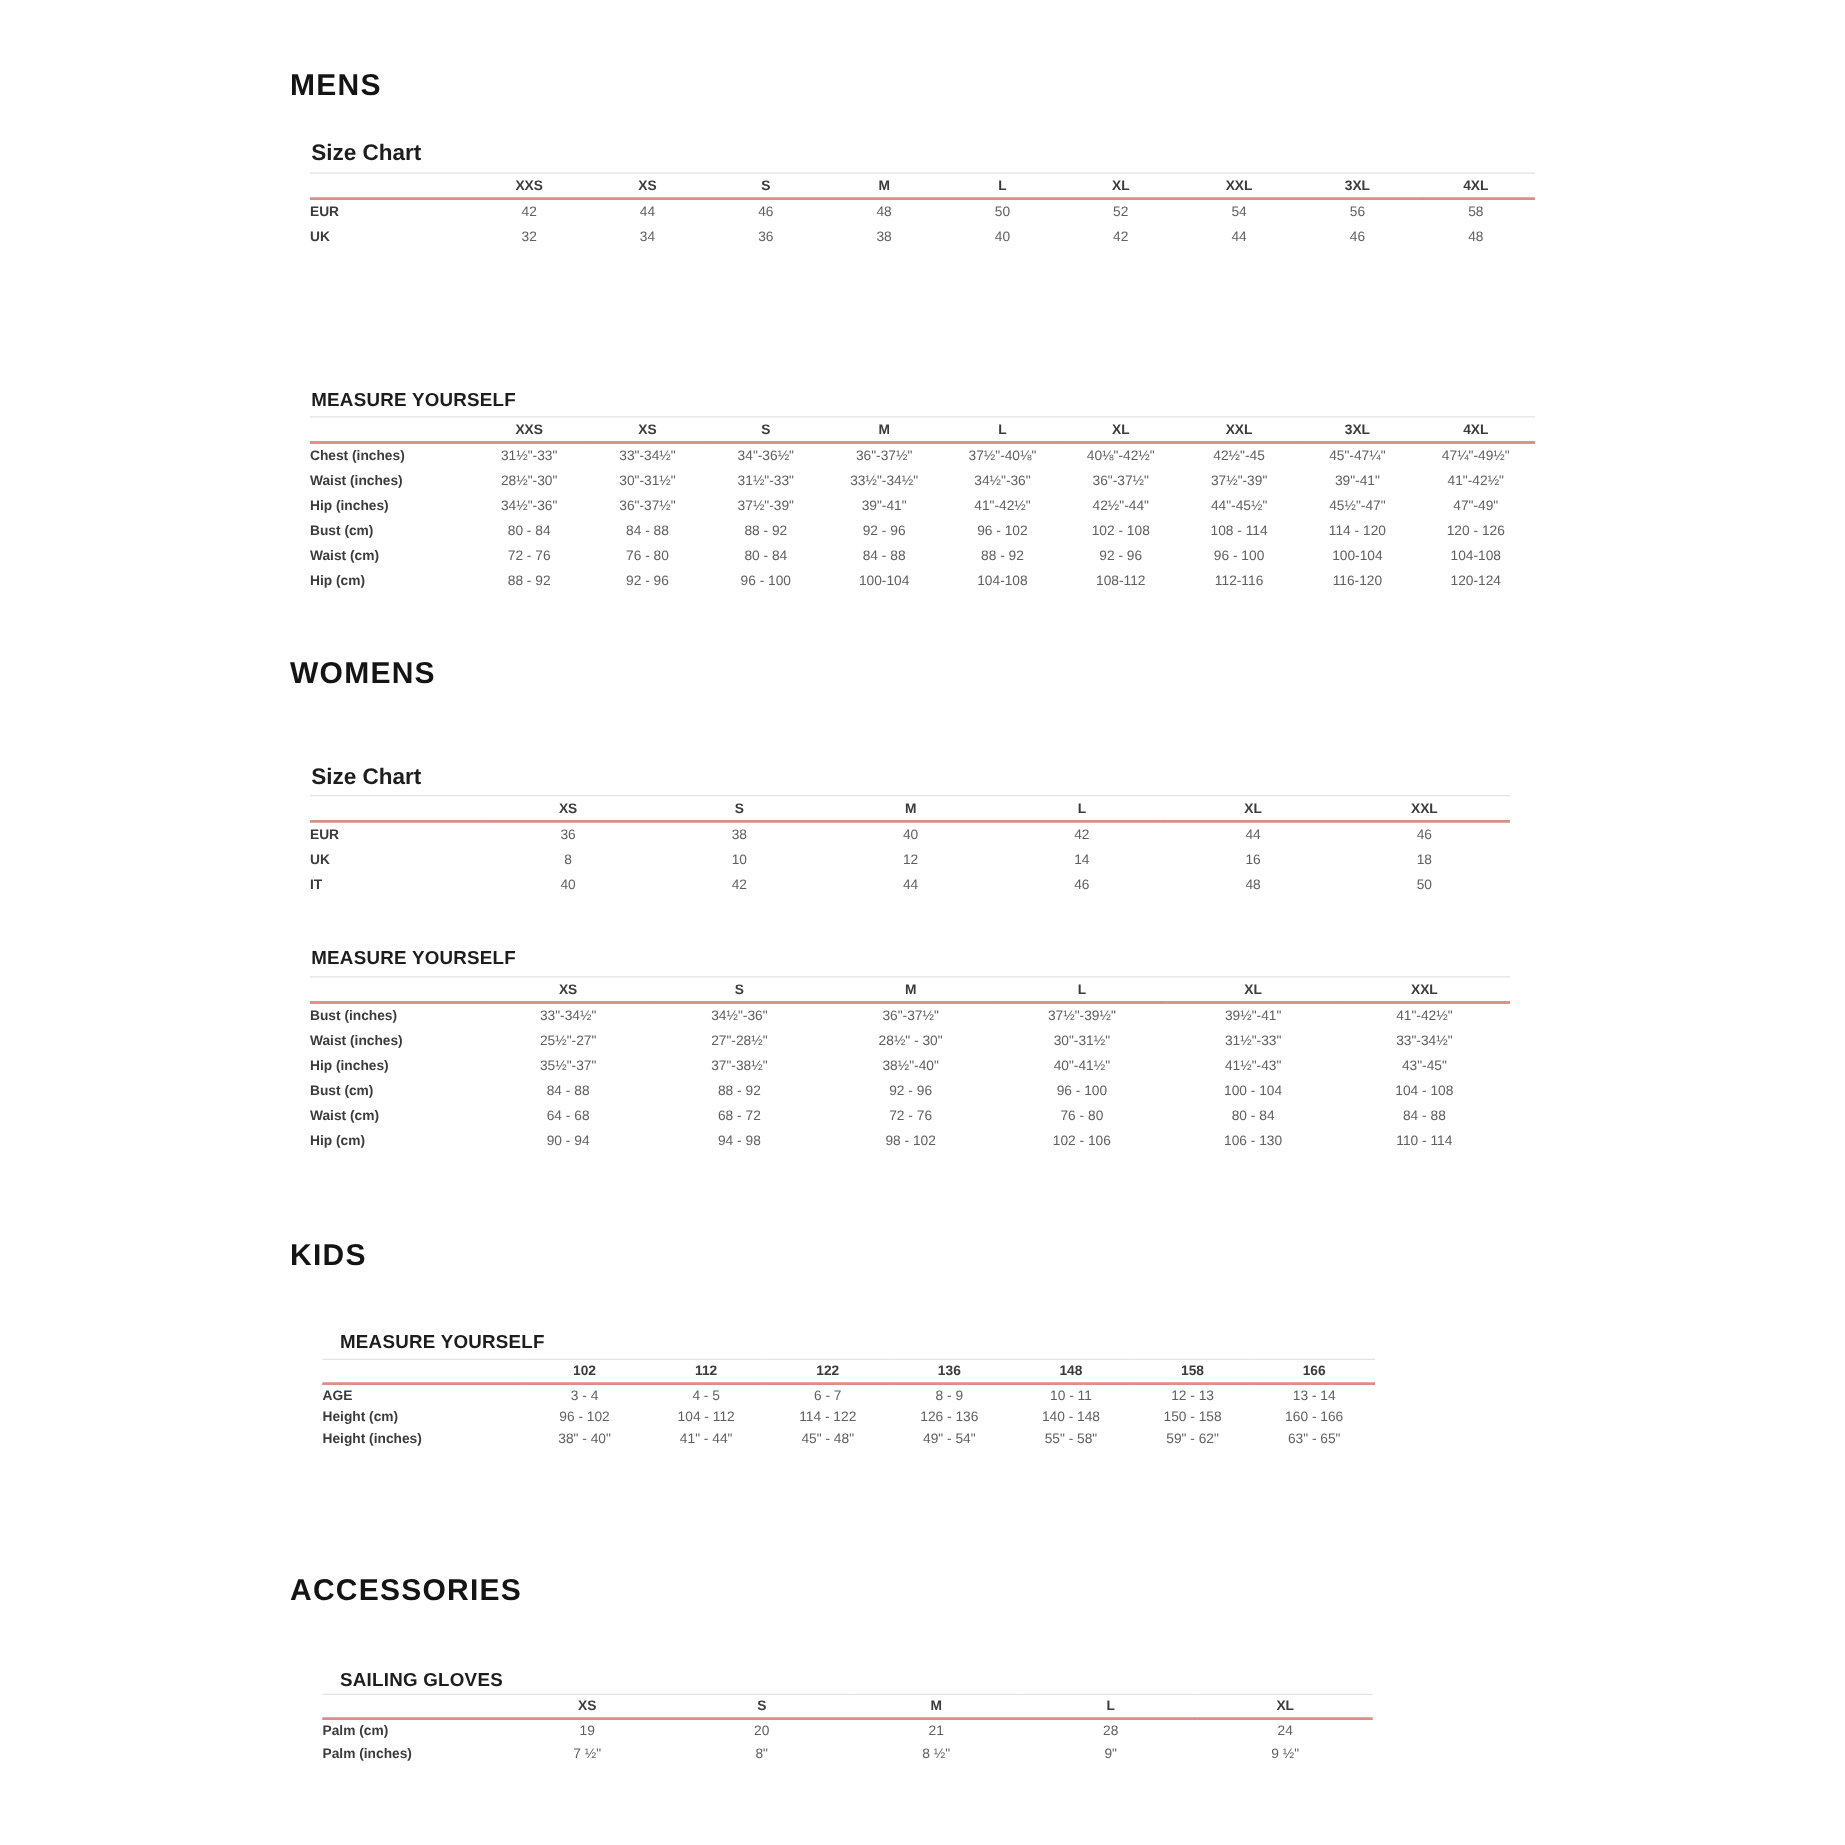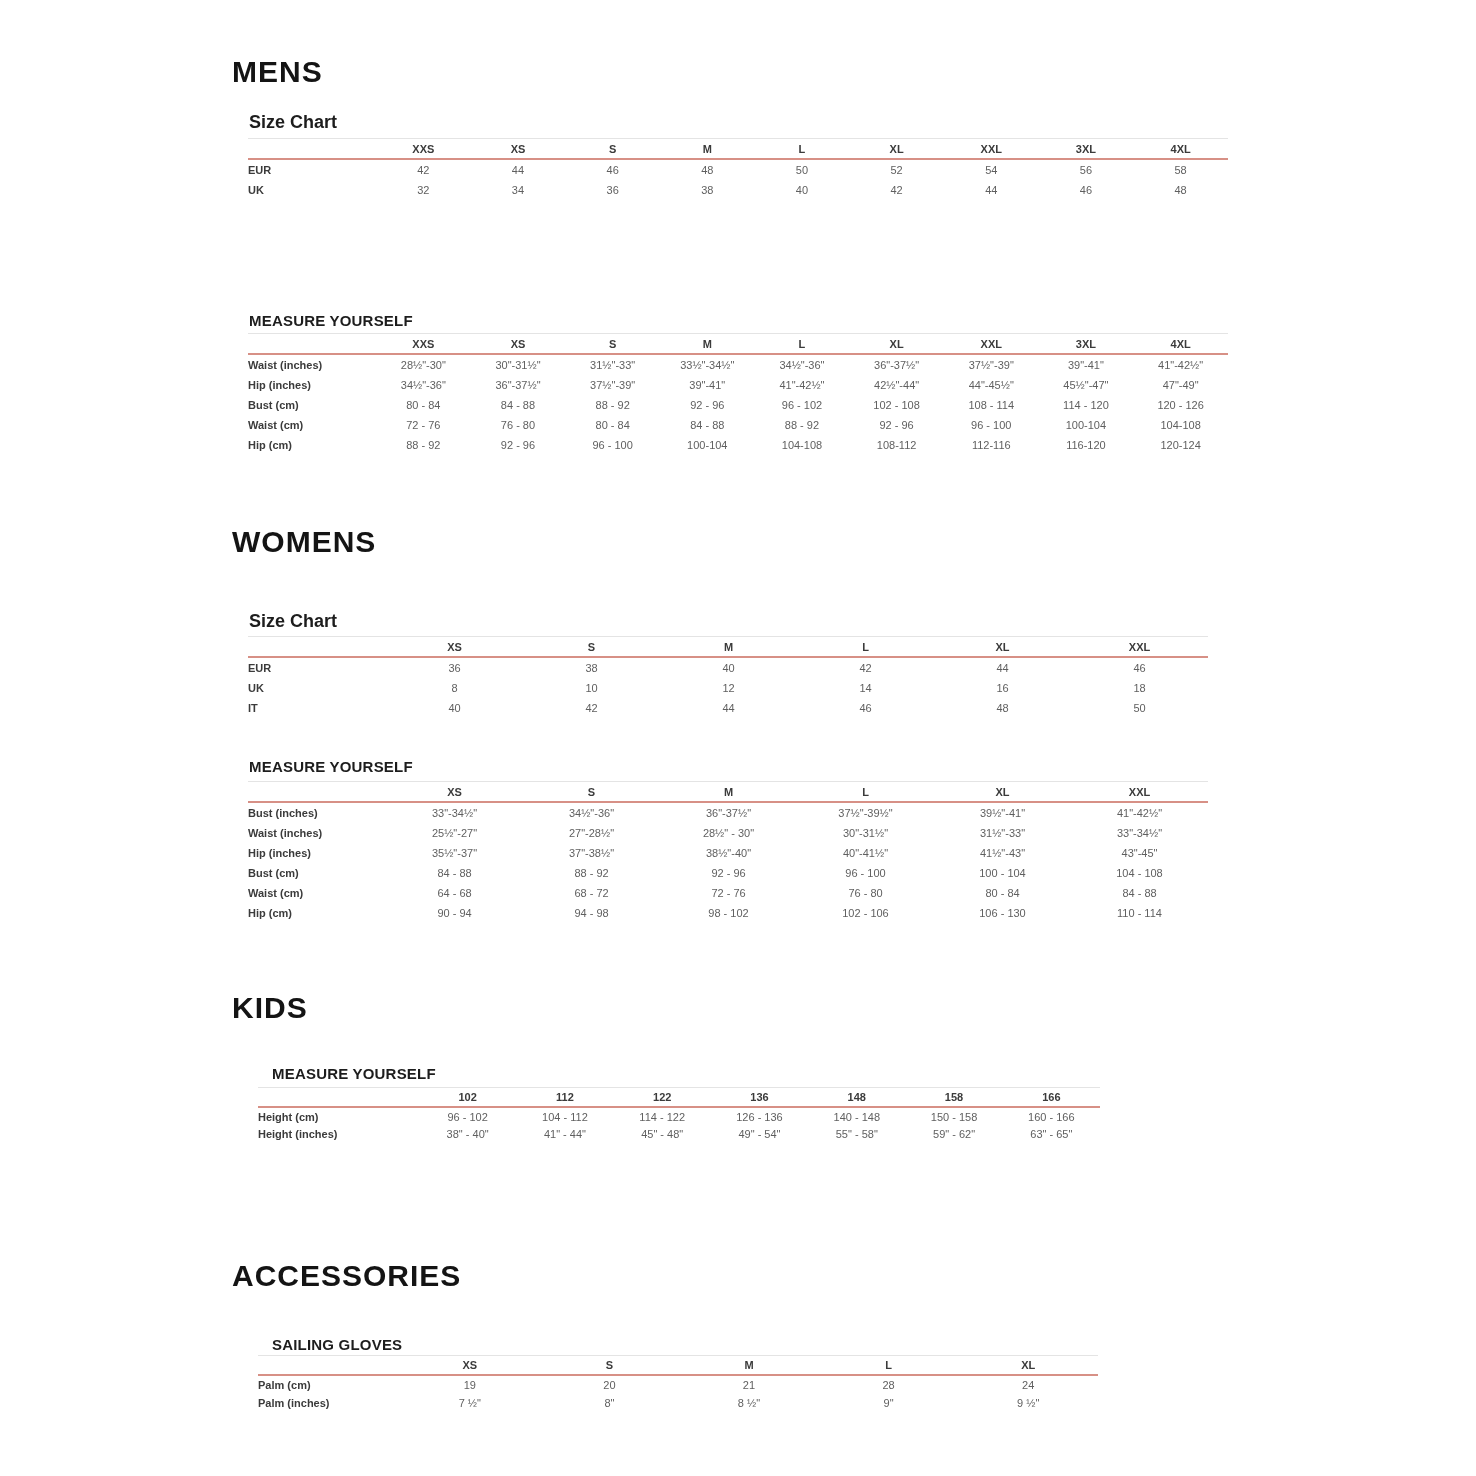--- a/index.html
+++ b/index.html
@@ -10,21 +10,21 @@
   }
   .page {
     position: relative;
     width: 1476px;
     height: 1476px;
     background: #ffffff;
     overflow: hidden;
   }
   .h1 {
     position: absolute;
-    font-size: 30px;
+    font-size: 24px;
     font-weight: 900;
     letter-spacing: 1px;
     color: #141414;
     line-height: 1;
   }
   .sub {
     position: absolute;
     font-size: 18px;
     font-weight: 700;
     color: #1d1d1d;
@@ -169,20 +169,32 @@
           <th>M</th>
           <th>L</th>
           <th>XL</th>
           <th>XXL</th>
           <th>3XL</th>
           <th>4XL</th>
         </tr>
       </thead>
       <tbody>
         <tr>
+          <td class="row-label">Chest (inches)</td>
+          <td>31½"-33"</td>
+          <td>33"-34½"</td>
+          <td>34"-36½"</td>
+          <td>36"-37½"</td>
+          <td>37½"-40⅛"</td>
+          <td>40⅛"-42½"</td>
+          <td>42½"-45</td>
+          <td>45"-47¼"</td>
+          <td>47¼"-49½"</td>
+        </tr>
+        <tr>
           <td class="row-label">Waist (inches)</td>
           <td>28½"-30"</td>
           <td>30"-31½"</td>
           <td>31½"-33"</td>
           <td>33½"-34½"</td>
           <td>34½"-36"</td>
           <td>36"-37½"</td>
           <td>37½"-39"</td>
           <td>39"-41"</td>
           <td>41"-42½"</td>
@@ -364,20 +376,30 @@
           <th>112</th>
           <th>122</th>
           <th>136</th>
           <th>148</th>
           <th>158</th>
           <th>166</th>
         </tr>
       </thead>
       <tbody>
         <tr>
+          <td class="row-label">AGE</td>
+          <td>3 - 4</td>
+          <td>4 - 5</td>
+          <td>6 - 7</td>
+          <td>8 - 9</td>
+          <td>10 - 11</td>
+          <td>12 - 13</td>
+          <td>13 - 14</td>
+        </tr>
+        <tr>
           <td class="row-label">Height (cm)</td>
           <td>96 - 102</td>
           <td>104 - 112</td>
           <td>114 - 122</td>
           <td>126 - 136</td>
           <td>140 - 148</td>
           <td>150 - 158</td>
           <td>160 - 166</td>
         </tr>
         <tr>

